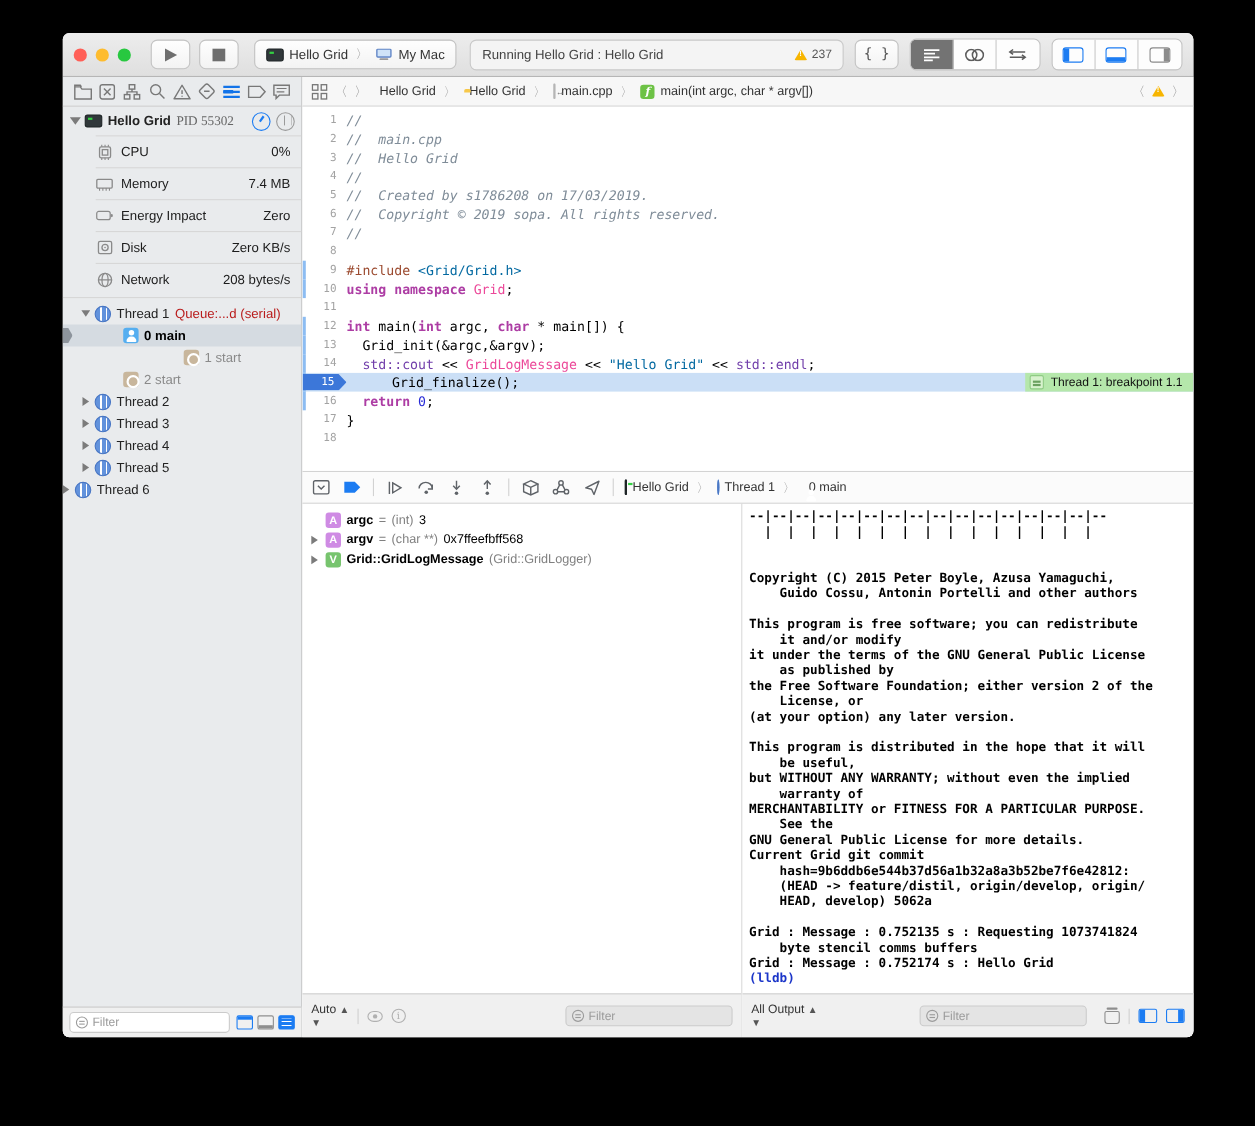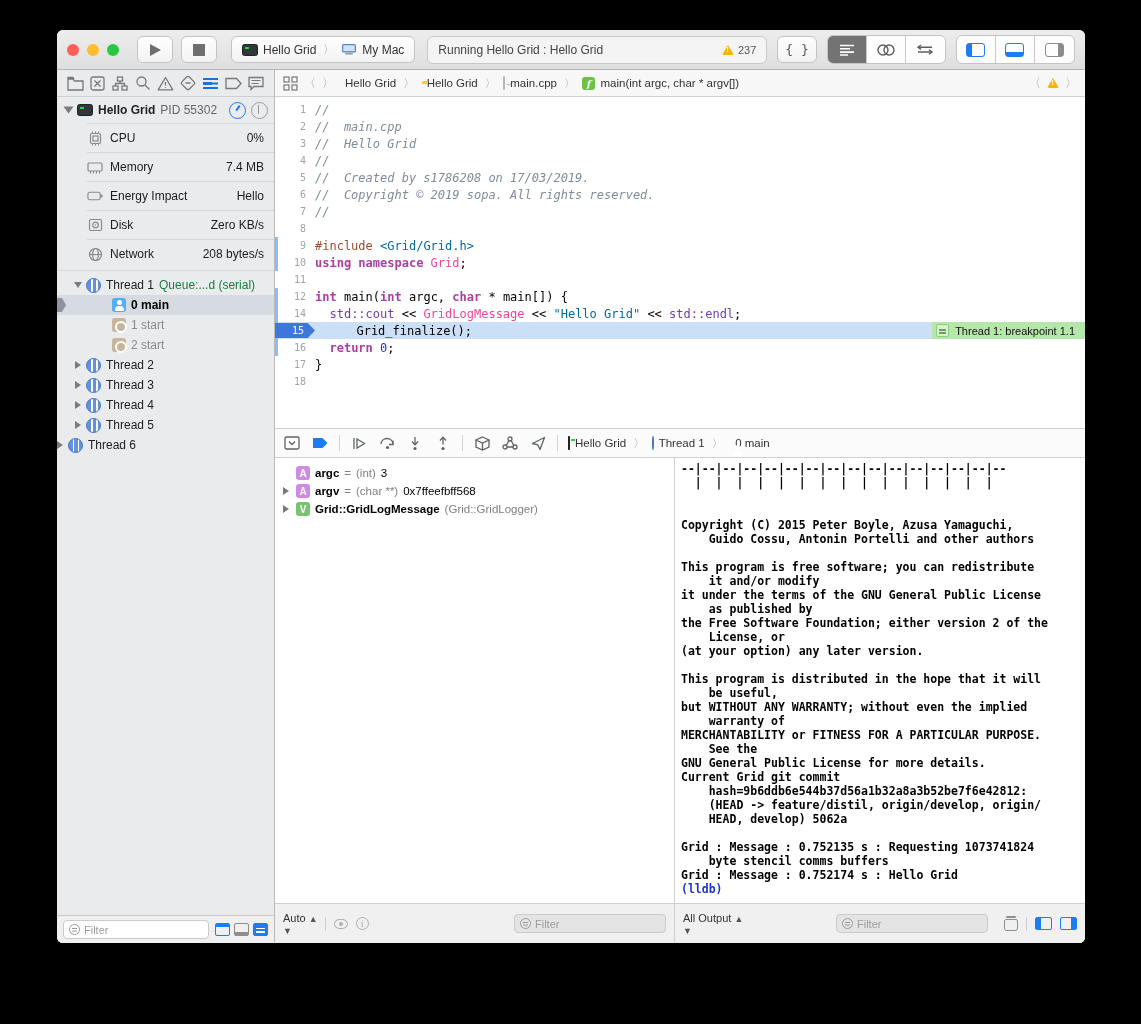--- a/index.html
+++ b/index.html
@@ -42,40 +42,40 @@
   .navtabs { height:27px; border-bottom:1px solid #cfcfcf; display:flex; align-items:center; justify-content:space-between; padding:0 8px; flex:none; }
   .navtabs .nt { width:20px; height:20px; display:flex; align-items:center; justify-content:center; }
   .navcontent { flex:1; overflow:hidden; font-size:12px; color:#222; }
   .procrow { display:flex; align-items:center; height:26px; padding:0 6px 0 8px; gap:5px; }
   .disc { width:0; height:0; border-top:5px solid transparent; border-bottom:5px solid transparent; border-left:7px solid #7b7b7b; }
   .disc.open { transform:rotate(90deg); }
   .disc.small { border-top-width:4px; border-bottom-width:4px; border-left-width:6px; }
   .termico { width:16px; height:12px; background:#30373a; border-radius:2.5px; border:1px solid #1e2426; position:relative; flex:none; }
   .termico::before { content:""; position:absolute; left:2px; top:2px; width:4px; height:2px; background:#34d043; }
   .proc-name { font-weight:bold; }
-  .proc-pid { color:#666; }
+  .proc-pid { color:#666;font-family:Liberation Serif, serif; }
   .procrow .spacer { flex:1; }
   .gaugebtn { width:17px; height:17px; border-radius:50%; border:1.5px solid #1c7cf2; position:relative; flex:none; }
   .gaugebtn::before { content:""; position:absolute; left:7px; top:2px; width:1.5px; height:6px; background:#1c7cf2; transform:rotate(35deg); }
   .threadsbtn { width:17px; height:17px; border-radius:50%; border:1.5px solid #9a9a9a; position:relative; flex:none; background:repeating-linear-gradient(90deg, transparent 0 3px, #9a9a9a 3px 4.5px, transparent 4.5px 7px); background-size:10px 9px; background-position:2.5px 2.5px; background-repeat:no-repeat; }
   .gaugerow { display:flex; align-items:center; height:29px; margin-left:30px; padding-right:10px; border-top:1px solid #d7d7d7; gap:7px; }
   .gaugerow .glabel { color:#1c1c1c; }
   .gaugerow .gvalue { margin-left:auto; color:#1c1c1c; }
   .gicon { width:16px; height:16px; flex:none; display:flex; align-items:center; justify-content:center; }
   .threadlist { margin-top:2px; border-top:1px solid #d7d7d7; padding-top:4px; }
   .trow { display:flex; align-items:center; height:20px; gap:5px; position:relative; }
   .trow.sel { background:#d5dbe1; }
   .selmark { position:absolute; left:0; top:3px; width:9px; height:14px; background:#8d949c; clip-path:polygon(0 0,55% 0,100% 50%,55% 100%,0 100%); }
   .threadico { width:15px; height:15px; border-radius:50%; background:#6292dc; border:1px solid #4a77c4; background-image:repeating-linear-gradient(90deg, transparent 0 2px, #fff 2px 3.5px, transparent 3.5px 5px); background-position:2px 0; background-repeat:repeat-y; flex:none; }
   .userico { width:14px; height:14px; border-radius:3px; background:#55aef0; position:relative; flex:none; }
   .userico::before { content:""; position:absolute; left:4.5px; top:2px; width:5px; height:5px; border-radius:50%; background:#fff; }
   .userico::after { content:""; position:absolute; left:2.5px; top:7.5px; width:9px; height:5px; border-radius:4px 4px 1px 1px; background:#fff; }
   .gearico { width:14px; height:14px; border-radius:3px; background:#c8b69c; position:relative; flex:none; }
   .gearico::before { content:""; position:absolute; left:3px; top:3px; width:8px; height:8px; border-radius:50%; border:2px solid #fff; }
-  .tq { color:#15803d; }
+  .tq { color:#b91c1c; }
   .frame-label { color:#333; }
   .trow.sel .frame-label { color:#000; font-weight:bold; }
   .dim { color:#8a8a8a; }
 
   .navbottom { height:28px; border-top:1px solid #c9c9c9; background:#f0f0f0; display:flex; align-items:center; padding:0 6px; gap:6px; flex:none; }
   .filterfield { flex:1; height:19px; background:#fff; border:1px solid #cbcbcb; border-radius:4px; display:flex; align-items:center; padding:0 5px; gap:4px; font-size:11px; color:#9b9b9b; }
   .filterfield.disabled { background:#e4e4e4; }
   .filterico { width:11px; height:11px; border:1px solid #9b9b9b; border-radius:50%; position:relative; flex:none; }
   .filterico::before { content:""; position:absolute; left:2px; top:3px; width:5px; height:1px; background:#9b9b9b; box-shadow:0 2.5px 0 #9b9b9b, 1px 1.2px 0 -0.5px #9b9b9b; }
   .navmode { display:flex; gap:4px; }
@@ -357,21 +357,21 @@
               <span class="gvalue">7.4 MB</span>
             </div>
             <div class="gaugerow">
               <span class="gicon">
                 <svg width="17" height="10" viewBox="0 0 17 10">
                   <rect x="1" y="1" width="13" height="8" rx="2" fill="none" stroke="#8a8a8a" stroke-width="1.2"></rect>
                   <rect x="14.5" y="3.5" width="2" height="3" rx="1" fill="#8a8a8a"></rect>
                 </svg>
               </span>
               <span class="glabel">Energy Impact</span>
-              <span class="gvalue">Hello</span>
+              <span class="gvalue">Zero</span>
             </div>
             <div class="gaugerow">
               <span class="gicon">
                 <svg width="15" height="14" viewBox="0 0 15 14">
                   <rect x="1.5" y="1.5" width="12" height="11" rx="1.5" fill="none" stroke="#8a8a8a" stroke-width="1.2"></rect>
                   <circle cx="7.5" cy="7" r="2.8" fill="none" stroke="#8a8a8a" stroke-width="1.2"></circle>
                   <circle cx="7.5" cy="7" r="0.7" fill="#8a8a8a"></circle>
                 </svg>
               </span>
               <span class="glabel">Disk</span>
@@ -394,21 +394,21 @@
               <span class="disc small open"></span>
               <span class="threadico"></span>
               <span>Thread 1</span>
               <span class="tq">Queue:...d (serial)</span>
             </div>
             <div class="trow sel" style="padding-left: 55px;">
               <span class="selmark"></span>
               <span class="userico"></span>
               <span class="frame-label">0 main</span>
             </div>
-            <div class="trow" style="padding-left: 55px;">
+            <div class="trow" style="padding-left: 55px; justify-content: center;">
               <span class="gearico"></span>
               <span class="frame-label dim">1 start</span>
             </div>
             <div class="trow" style="padding-left: 55px;">
               <span class="gearico"></span>
               <span class="frame-label dim">2 start</span>
             </div>
             <div class="trow" style="padding-left: 18px;">
               <span class="disc small"></span>
               <span class="threadico"></span>
@@ -497,20 +497,21 @@
           <div class="crow"><span class="gut">3</span><span class="codetext"><span class="seg-cmt">//  Hello Grid</span></span></div>
           <div class="crow"><span class="gut">4</span><span class="codetext"><span class="seg-cmt">//</span></span></div>
           <div class="crow"><span class="gut">5</span><span class="codetext"><span class="seg-cmt">//  Created by s1786208 on 17/03/2019.</span></span></div>
           <div class="crow"><span class="gut">6</span><span class="codetext"><span class="seg-cmt">//  Copyright © 2019 sopa. All rights reserved.</span></span></div>
           <div class="crow"><span class="gut">7</span><span class="codetext"><span class="seg-cmt">//</span></span></div>
           <div class="crow"><span class="gut">8</span><span class="codetext"></span></div>
           <div class="crow"><span class="chg"></span><span class="gut">9</span><span class="codetext"><span class="seg-pp">#include </span><span class="seg-str">&lt;Grid/Grid.h&gt;</span></span></div>
           <div class="crow"><span class="chg"></span><span class="gut">10</span><span class="codetext"><span class="seg-kw">using namespace</span><span> </span><span class="seg-type">Grid</span><span>;</span></span></div>
           <div class="crow"><span class="gut">11</span><span class="codetext"></span></div>
           <div class="crow"><span class="chg"></span><span class="gut">12</span><span class="codetext"><span class="seg-kw">int</span><span> main(</span><span class="seg-kw">int</span><span> argc, </span><span class="seg-kw">char</span><span> * main[]) {</span></span></div>
+          <div class="crow"><span class="chg"></span><span class="gut">13</span><span class="codetext"><span>  Grid_init(&amp;argc,&amp;argv);</span></span></div>
           <div class="crow"><span class="chg"></span><span class="gut">14</span><span class="codetext"><span>  </span><span class="seg-std">std::cout</span><span> &lt;&lt; </span><span class="seg-type">GridLogMessage</span><span> &lt;&lt; </span><span class="seg-str">"Hello Grid"</span><span> &lt;&lt; </span><span class="seg-std">std::endl</span><span>;</span></span></div>
           <div class="crow hl"><span class="chg"></span><span class="bpbadge">15</span><span class="gut"></span><span class="codetext"><span>  Grid_finalize();</span></span><span class="annot"><span class="aico"></span><span>Thread 1: breakpoint 1.1</span></span></div>
           <div class="crow"><span class="chg"></span><span class="gut">16</span><span class="codetext"><span>  </span><span class="seg-kw">return</span><span> </span><span class="seg-num">0</span><span>;</span></span></div>
           <div class="crow"><span class="gut">17</span><span class="codetext"><span>}</span></span></div>
           <div class="crow"><span class="gut">18</span><span class="codetext"></span></div>
         </div>
 
       <div class="debugbar">
         <span id="dbicons" style="display:flex;align-items:center;gap:10px;">
             <span class="dbico">

